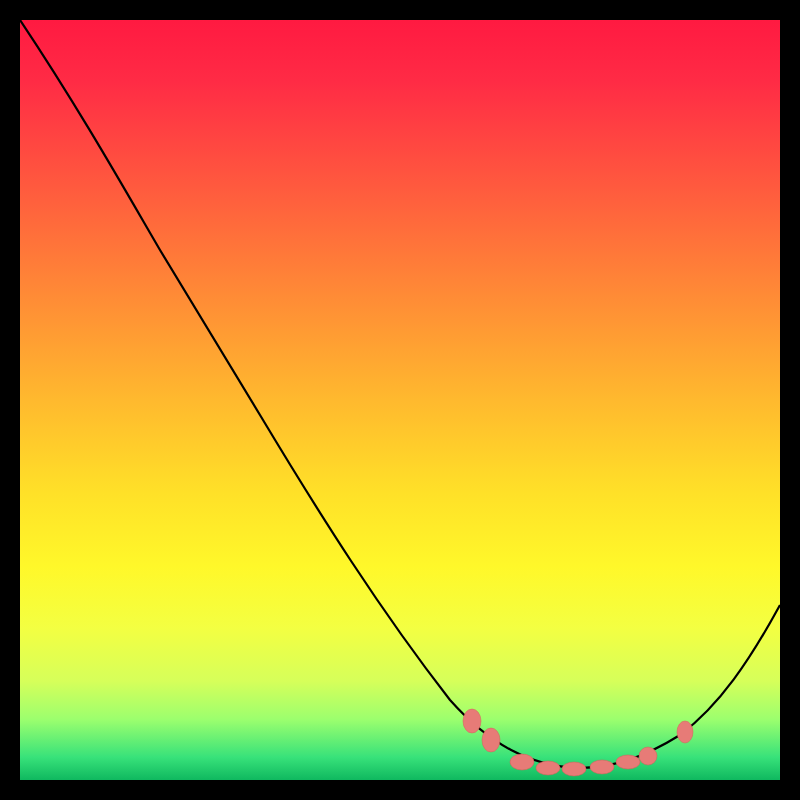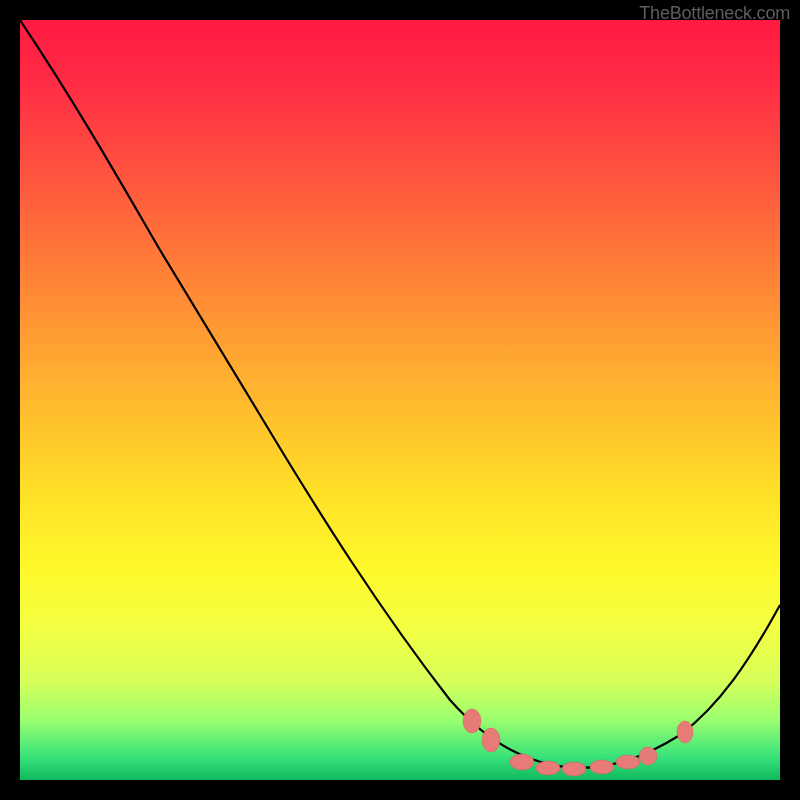--- a/index.html
+++ b/index.html
@@ -76,14 +76,13 @@
           <ellipse cx="502" cy="742" rx="12" ry="8" class="marker"></ellipse>
           <ellipse cx="528" cy="748" rx="12" ry="7" class="marker"></ellipse>
           <ellipse cx="554" cy="749" rx="12" ry="7" class="marker"></ellipse>
           <ellipse cx="582" cy="747" rx="12" ry="7" class="marker"></ellipse>
           <ellipse cx="608" cy="742" rx="12" ry="7" class="marker"></ellipse>
           <ellipse cx="628" cy="736" rx="9" ry="9" class="marker"></ellipse>
           <ellipse cx="665" cy="712" rx="8" ry="11" class="marker"></ellipse>
         </g>
     </svg>
   </div>
-  <div class="watermark">TheBottleneck.com</div>
 </div>
 
 </body></html>

